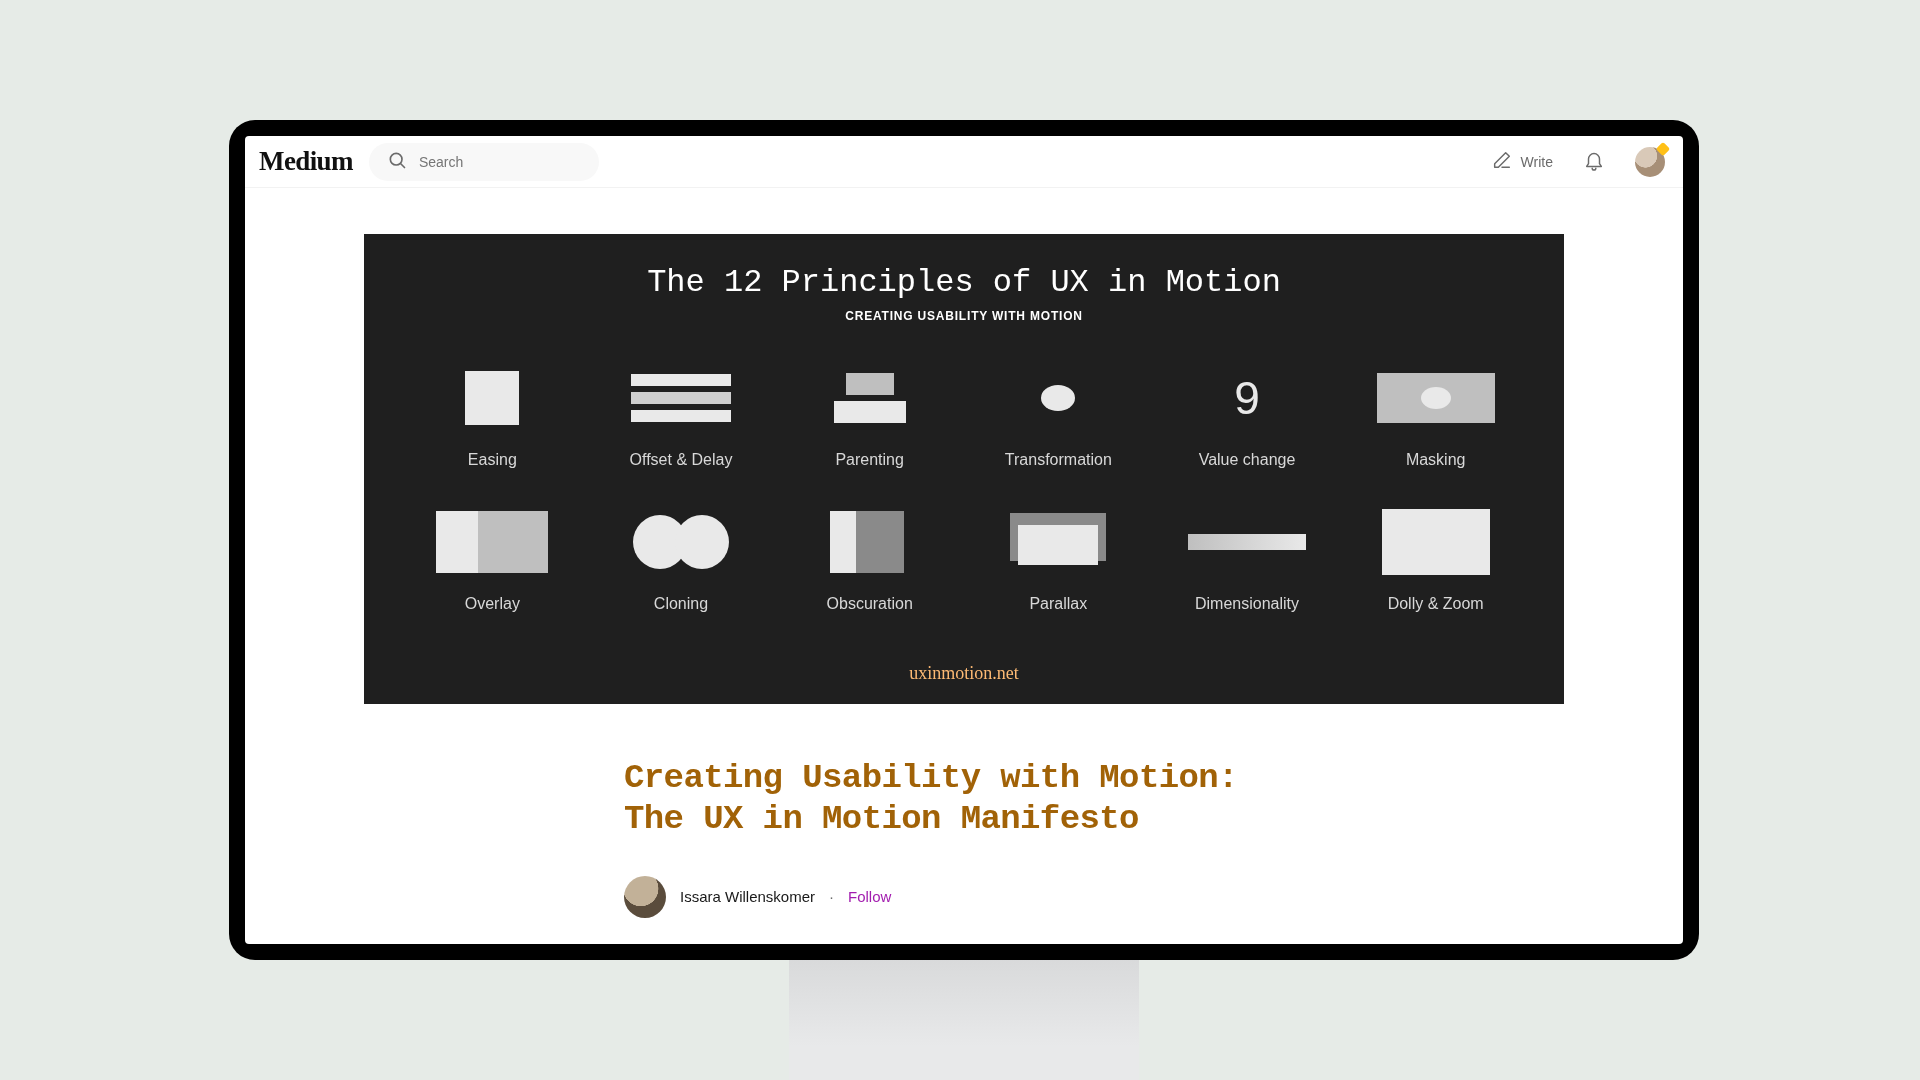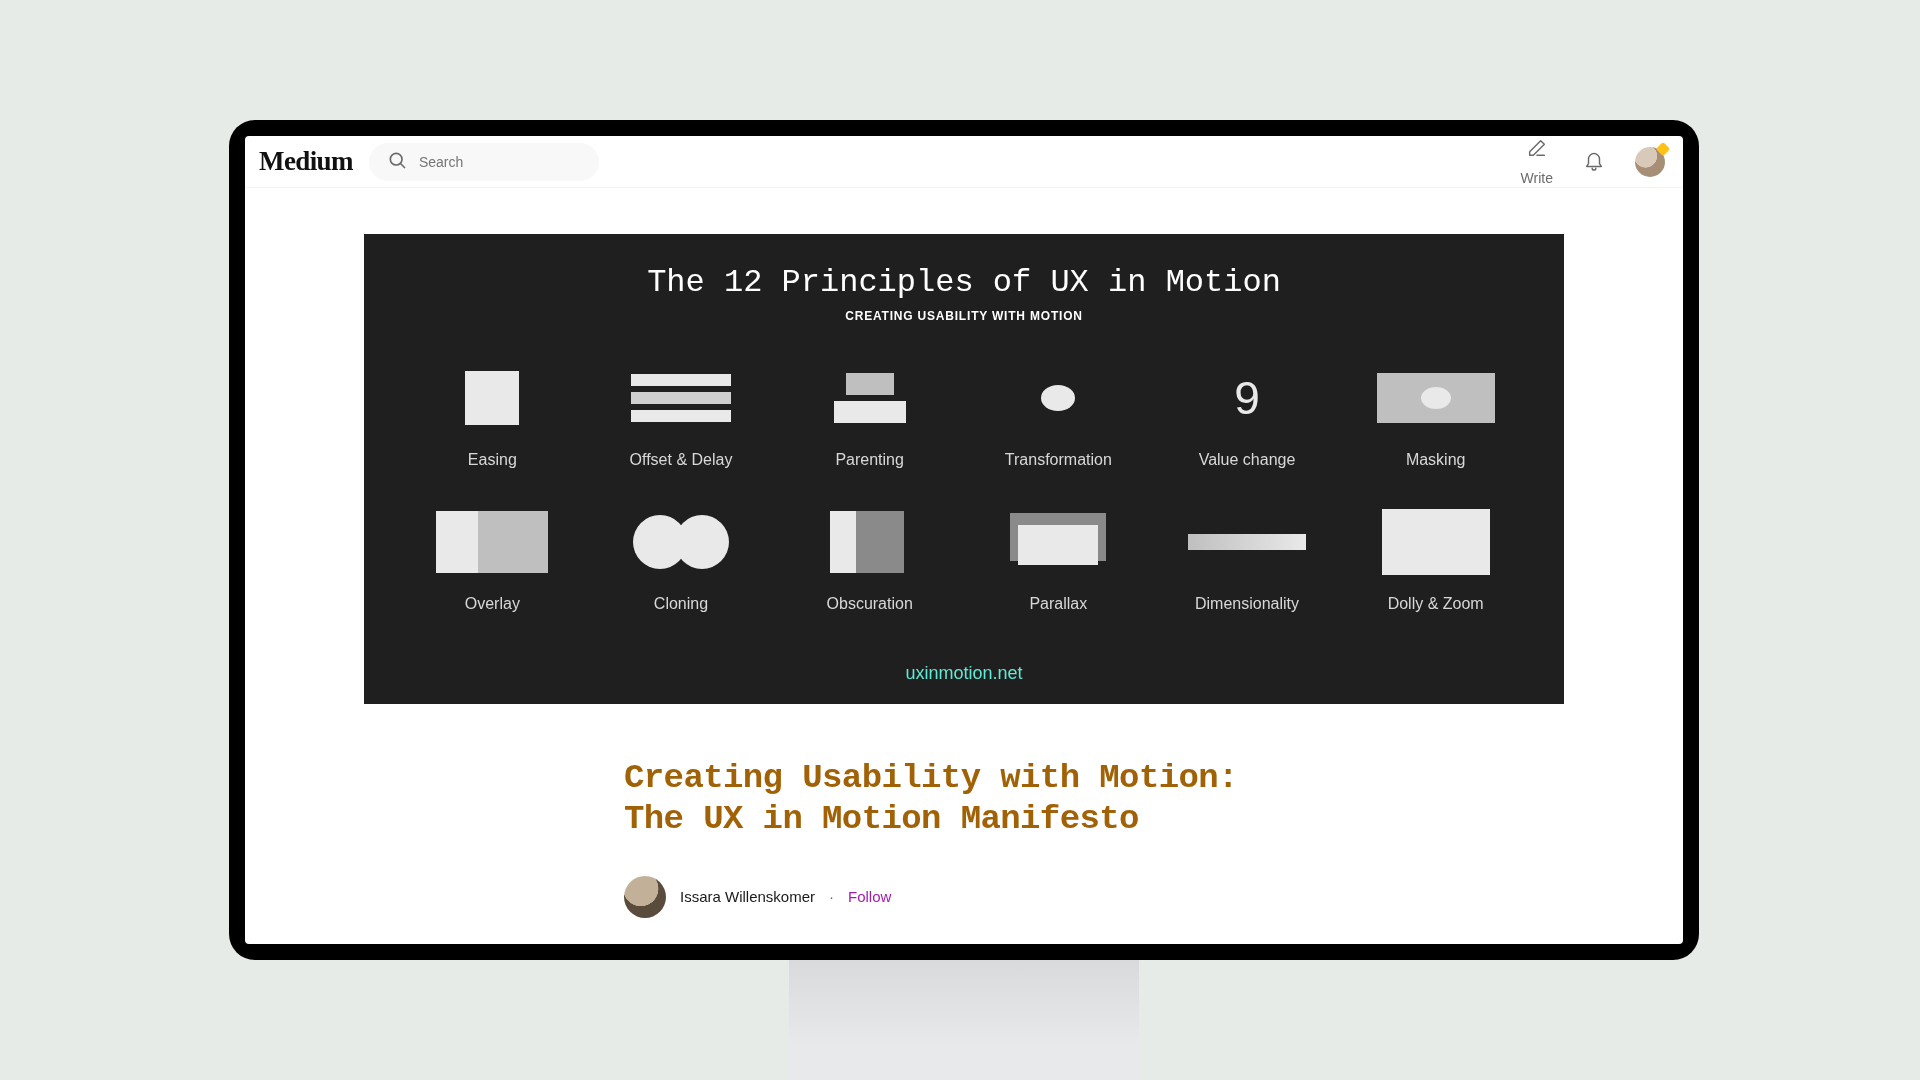--- a/index.html
+++ b/index.html
@@ -84,21 +84,20 @@
     align-items: center;
     gap: 30px;
   }
   .write-btn {
     display: flex;
     align-items: center;
     gap: 8px;
     color: #6b6b6b;
     font-size: 14px;
     cursor: pointer;
-    flex-direction: column;
   }
   .bell { cursor: pointer; color:#6b6b6b; }
   .avatar {
     width: 30px; height: 30px;
     border-radius: 50%;
     background: radial-gradient(circle at 35% 30%, #d9c9b8 0 40%, #a78f77 41% 100%);
     position: relative;
     cursor: pointer;
   }
   .avatar::after{
@@ -187,23 +186,24 @@
   .cloning .pair .circ:last-child { margin-left:-12px; }
   .obscuration .back { width:68px; height:62px; background:#8a8a8a; position:absolute; left:26px; top:2px; }
   .obscuration .front { width:26px; height:62px; background:#e9e9e9; position:absolute; left:20px; top:2px; }
   .parallax .back { width:96px; height:48px; background:#8a8a8a; position:absolute; left:12px; top:4px; }
   .parallax .front { width:80px; height:40px; background:#e9e9e9; position:absolute; left:20px; top:16px; }
   .dimensionality .bar { width:118px; height:16px; background:linear-gradient(90deg,#bfbfbf,#e9e9e9); }
   .dolly .panel { width:108px; height:66px; background:#e9e9e9; }
 
   .hero-footer {
     text-align:center;
-    color:#5eead4;
+    color:#fdba74;
     margin-top: 50px;
     font-size: 18px;
+    font-family: Liberation Serif, serif;
   }
 
   
   .headline-wrap {
     width: 680px;
     margin: 54px auto 0;
   }
   .headline {
     font-family: Liberation Mono, monospace;
     font-weight: 800;

